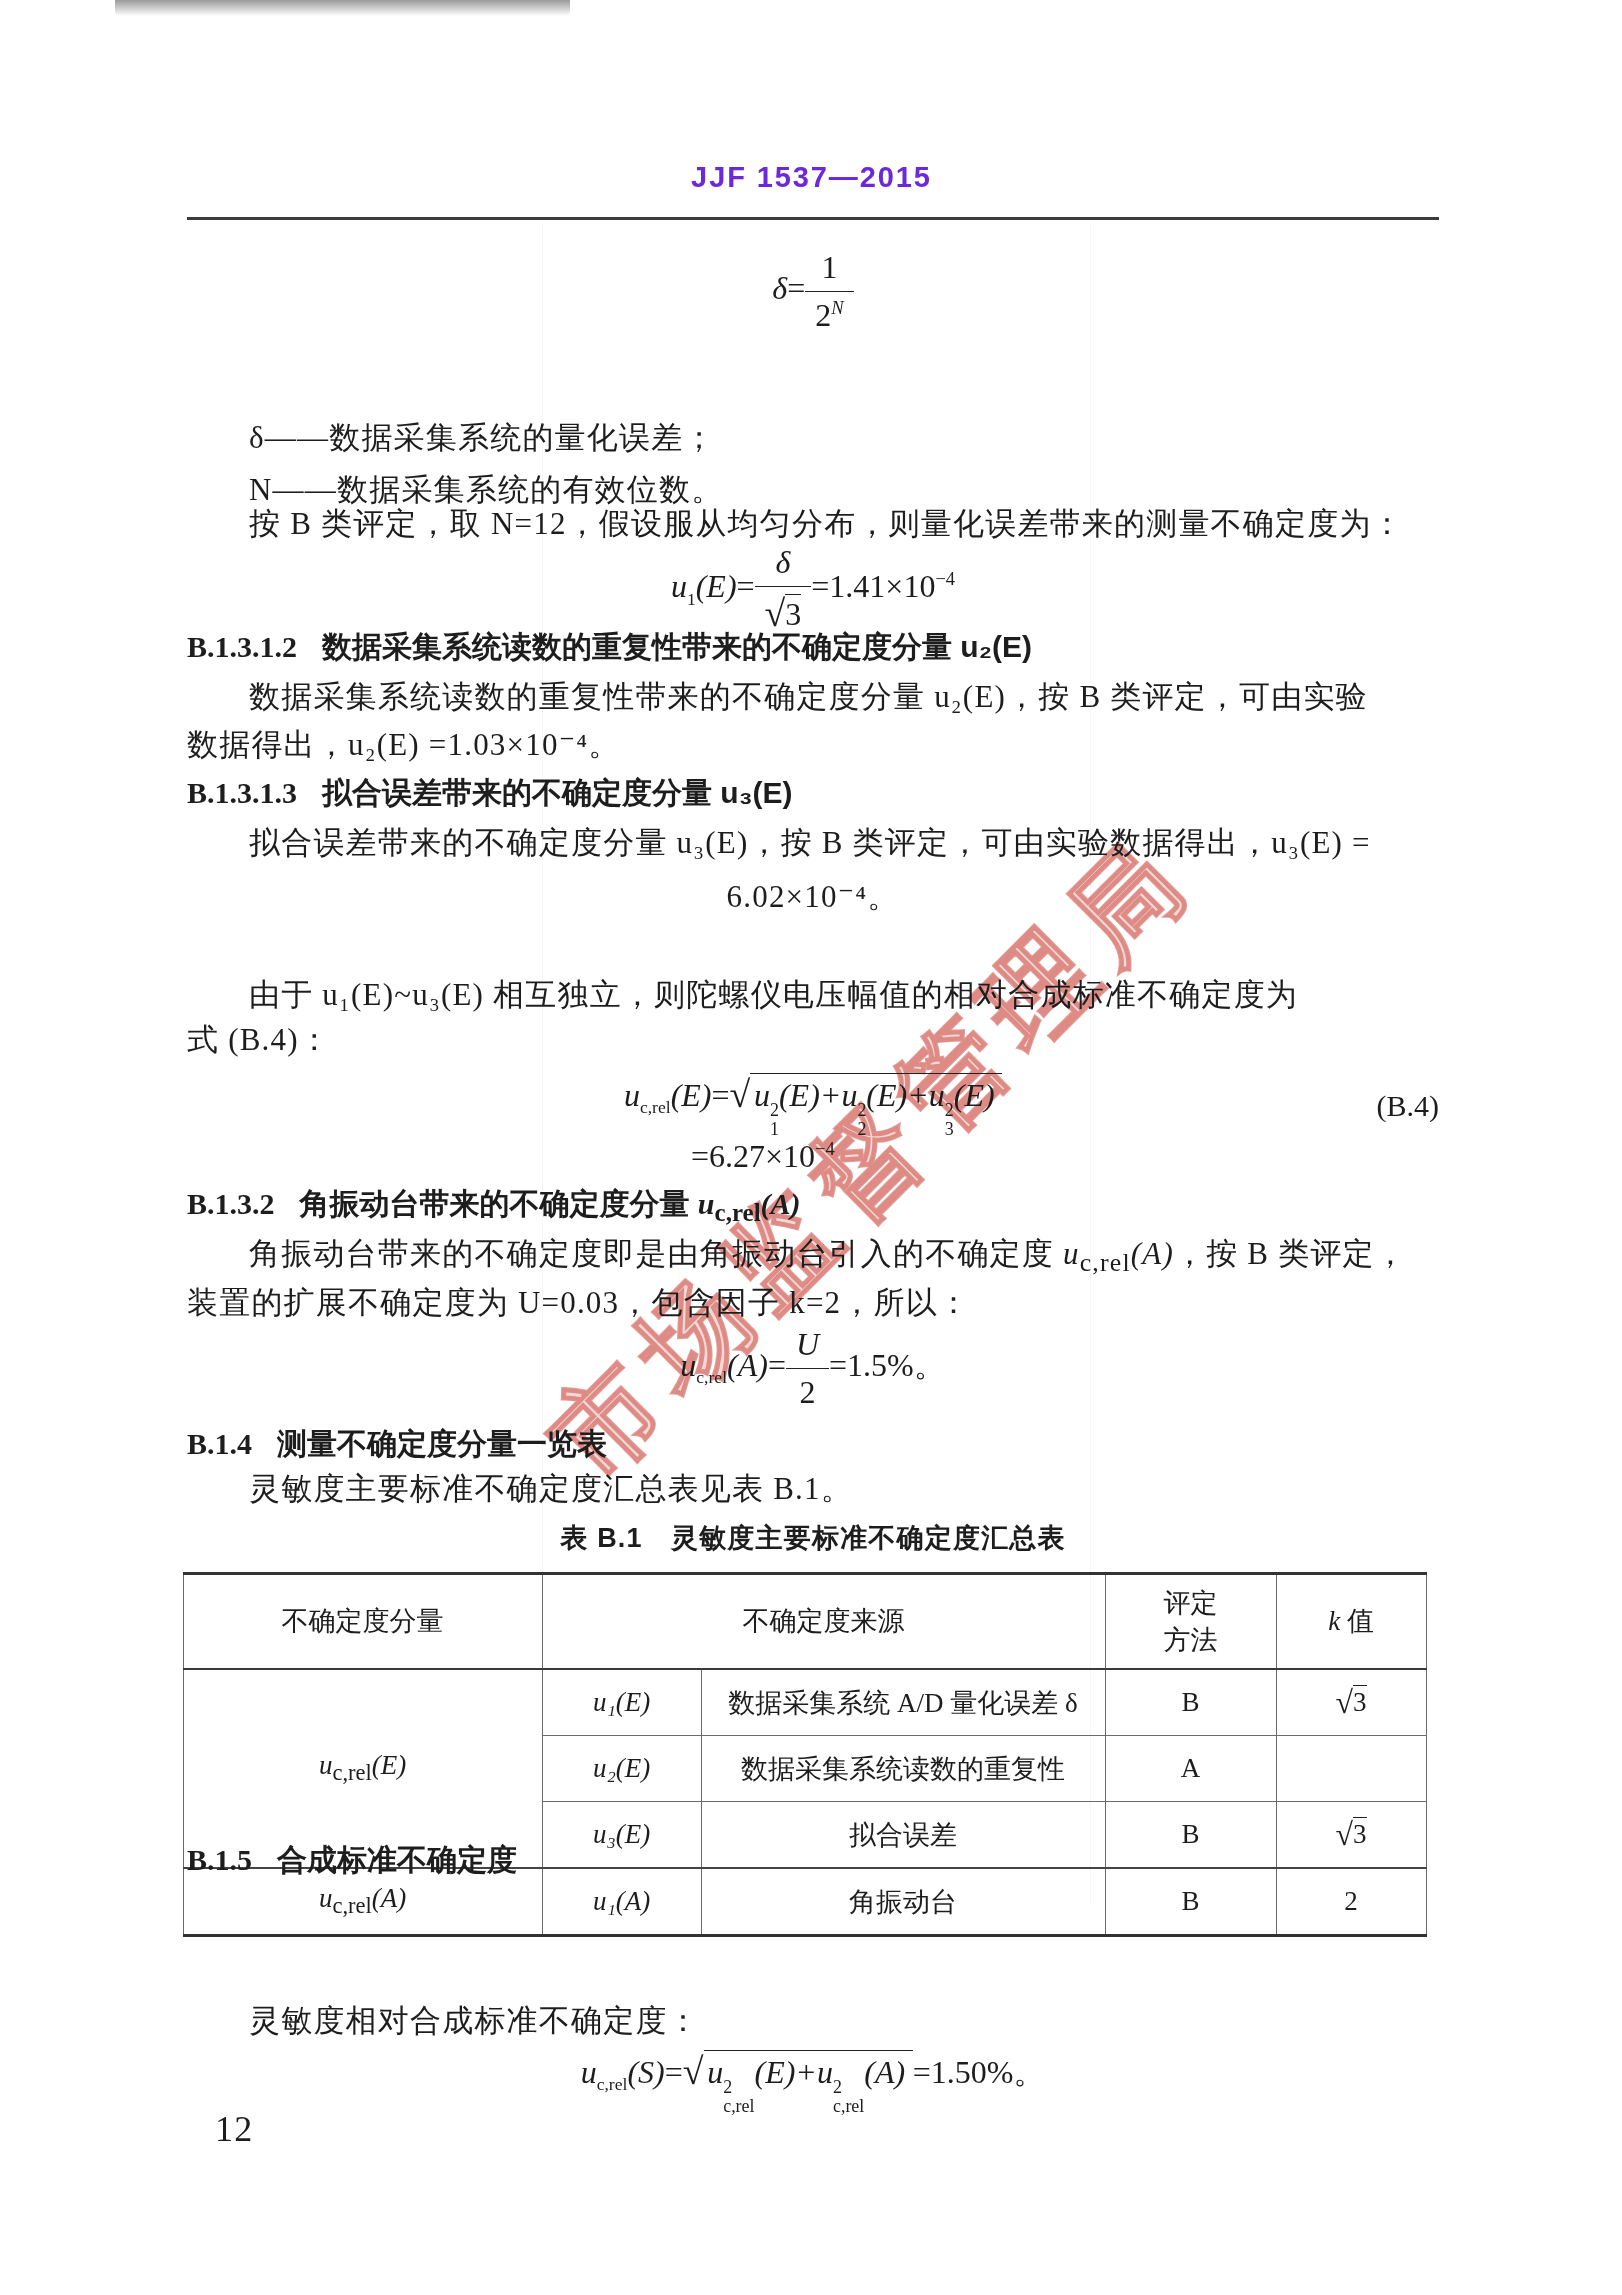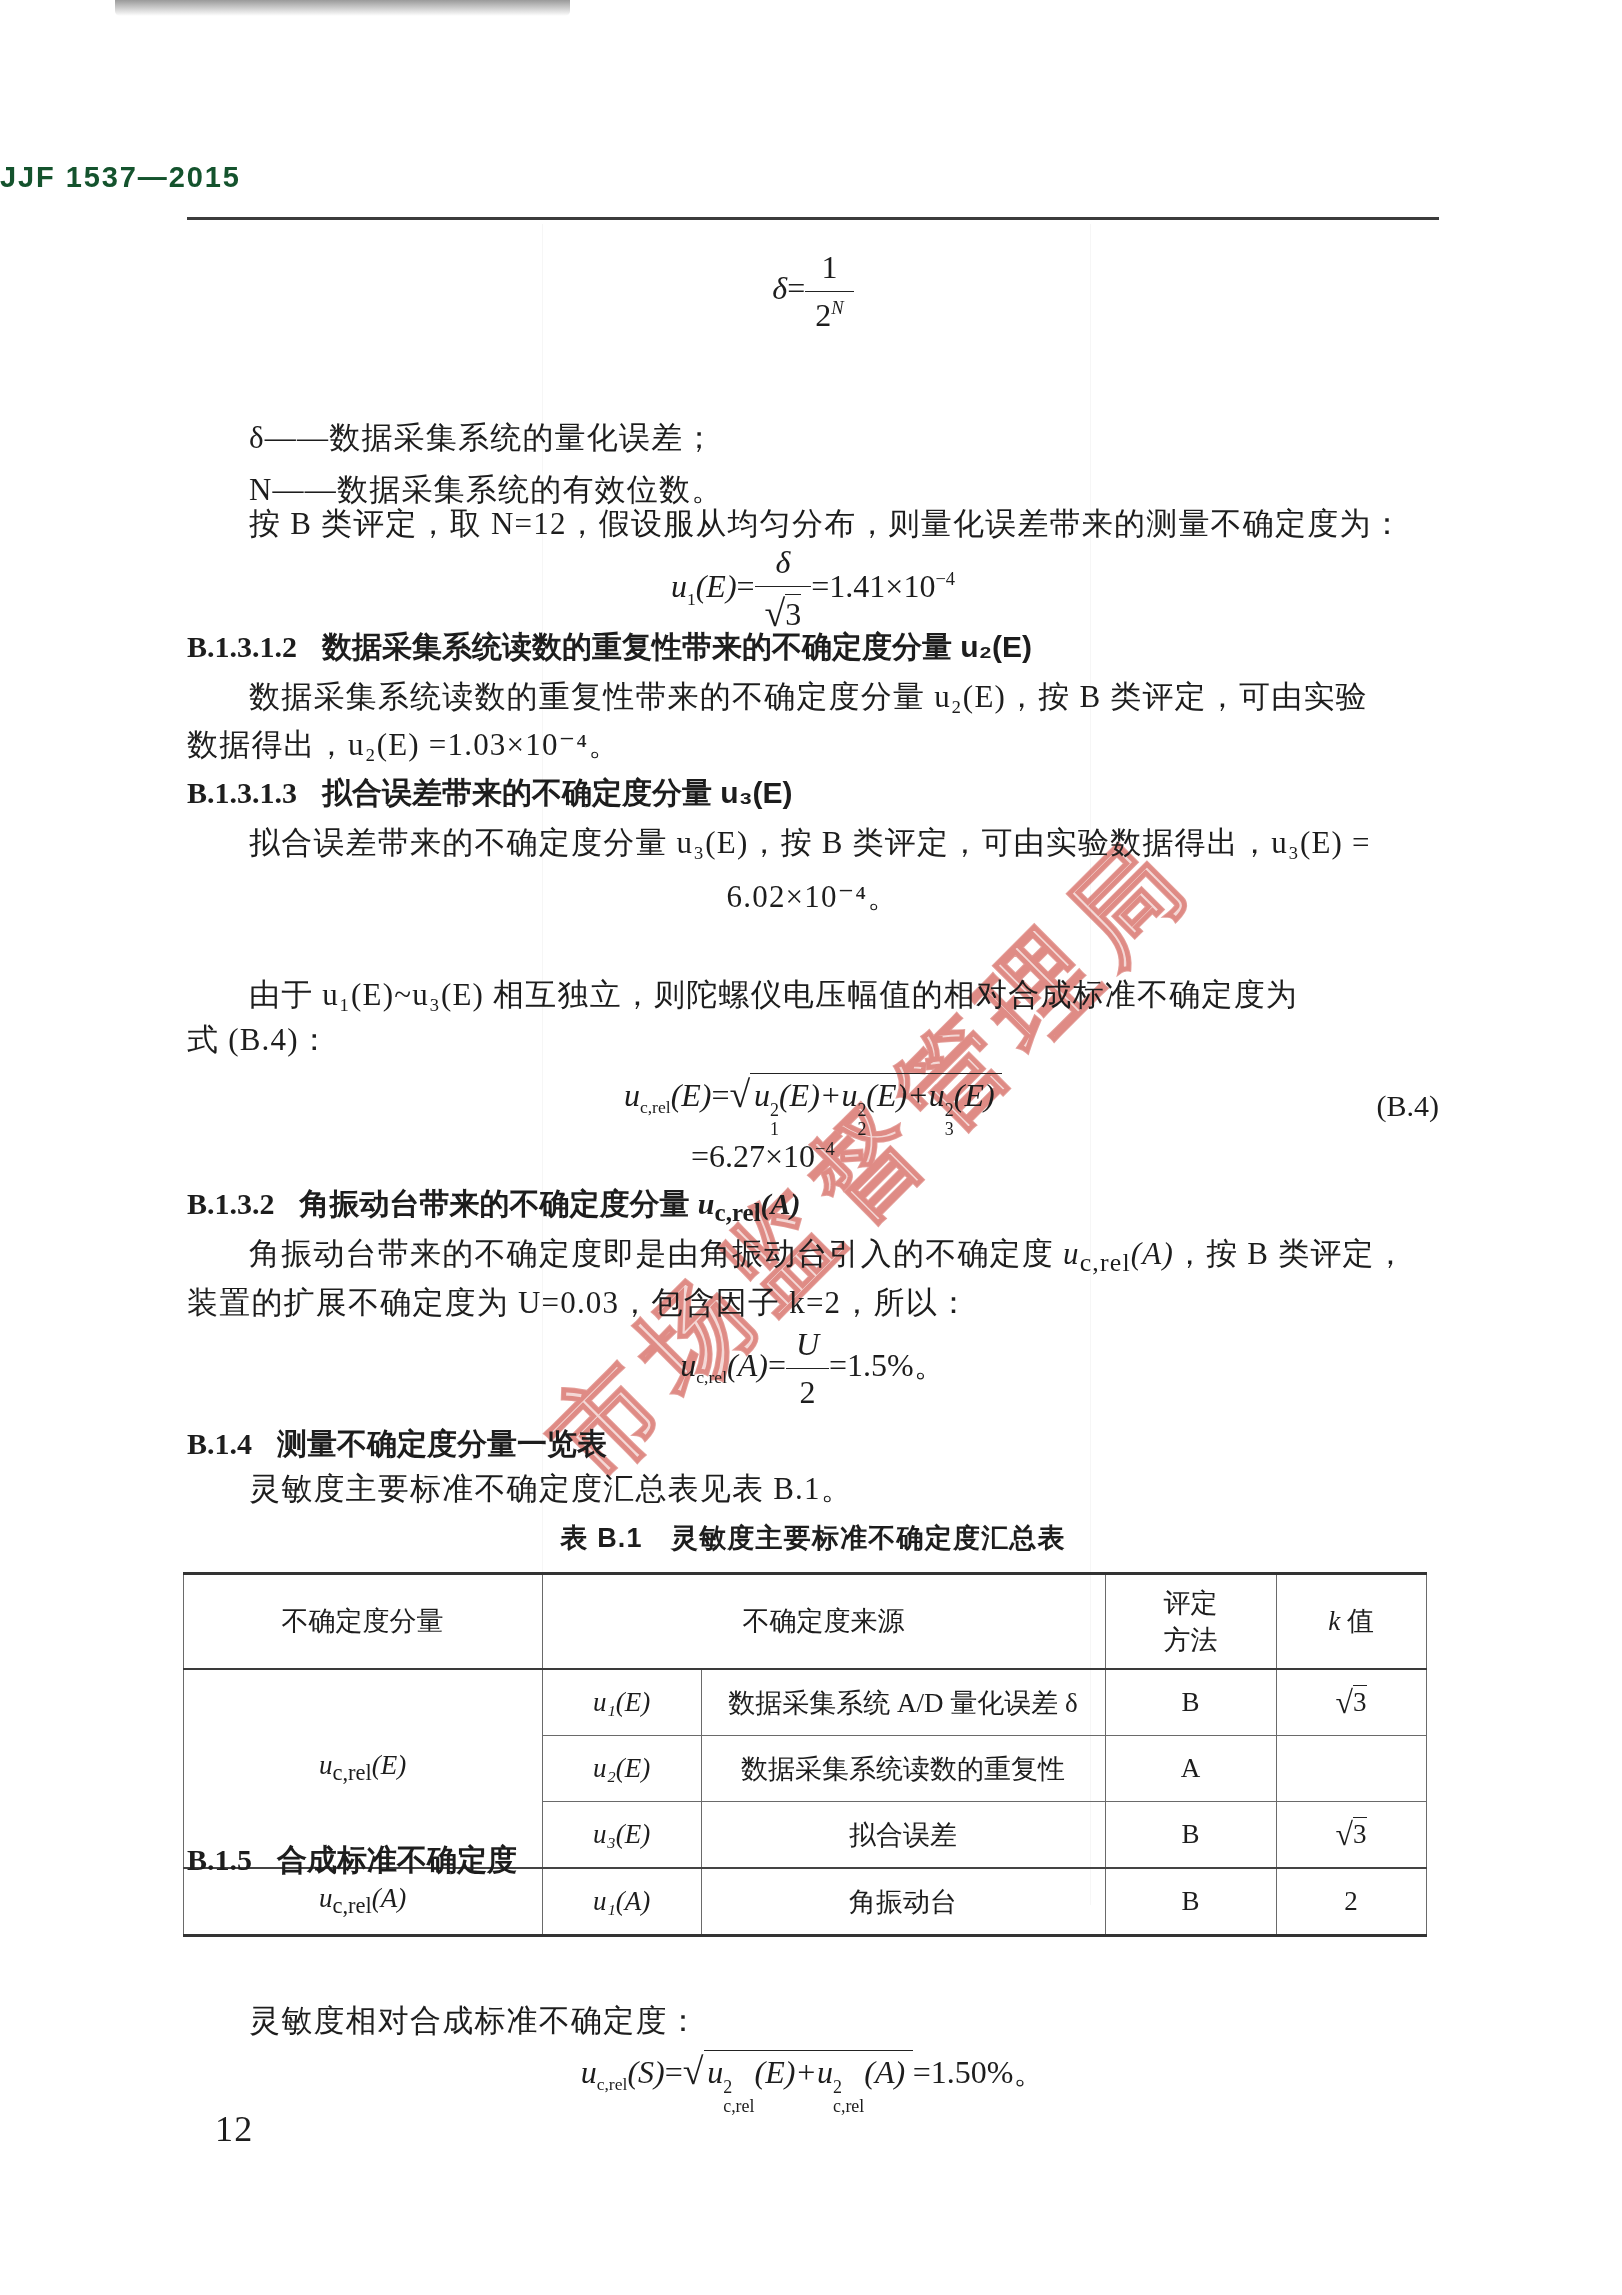--- a/index.html
+++ b/index.html
@@ -25,23 +25,23 @@
     position:absolute;left:872px;top:1158px;
     transform:translate(-50%,-50%) rotate(-45deg);
     font-family:"Liberation Sans","DejaVu Sans",sans-serif;
     font-weight:bold;font-size:106px;letter-spacing:16px;white-space:nowrap;
     color:rgba(201,62,52,0.20);
     -webkit-text-stroke:1.9px rgba(201,62,52,0.50);
     pointer-events:none;
   }
   .doc-header{
     position:absolute;top:161px;left:0;width:100%;
-    text-align:left;font-weight:bold;font-size:29px;
+    text-align:center;font-weight:bold;font-size:29px;
     font-family:"Liberation Sans","DejaVu Sans",sans-serif;
-    letter-spacing:1.9px;color:#14532d;
+    letter-spacing:1.9px;color:#6d28d9;
   }
   .rule{position:absolute;top:217px;left:0;width:100%;height:2.5px;background:#3c3c3c;}
   .bodyline{font-size:31px;letter-spacing:1.2px;line-height:56px;white-space:nowrap;}
   .indent{padding-left:62px;}
   .heading{font-size:30px;line-height:56px;white-space:nowrap;font-weight:bold;}
   .h-no{font-family:"Liberation Serif","DejaVu Serif",serif;margin-right:25px;}
   .h-text{font-family:"Liberation Sans","DejaVu Sans",sans-serif;}
   .it{font-style:italic;}
   .formula{font-size:32px;text-align:center;white-space:nowrap;}
   .formula .rsub{font-size:0.55em;font-style:normal;}

